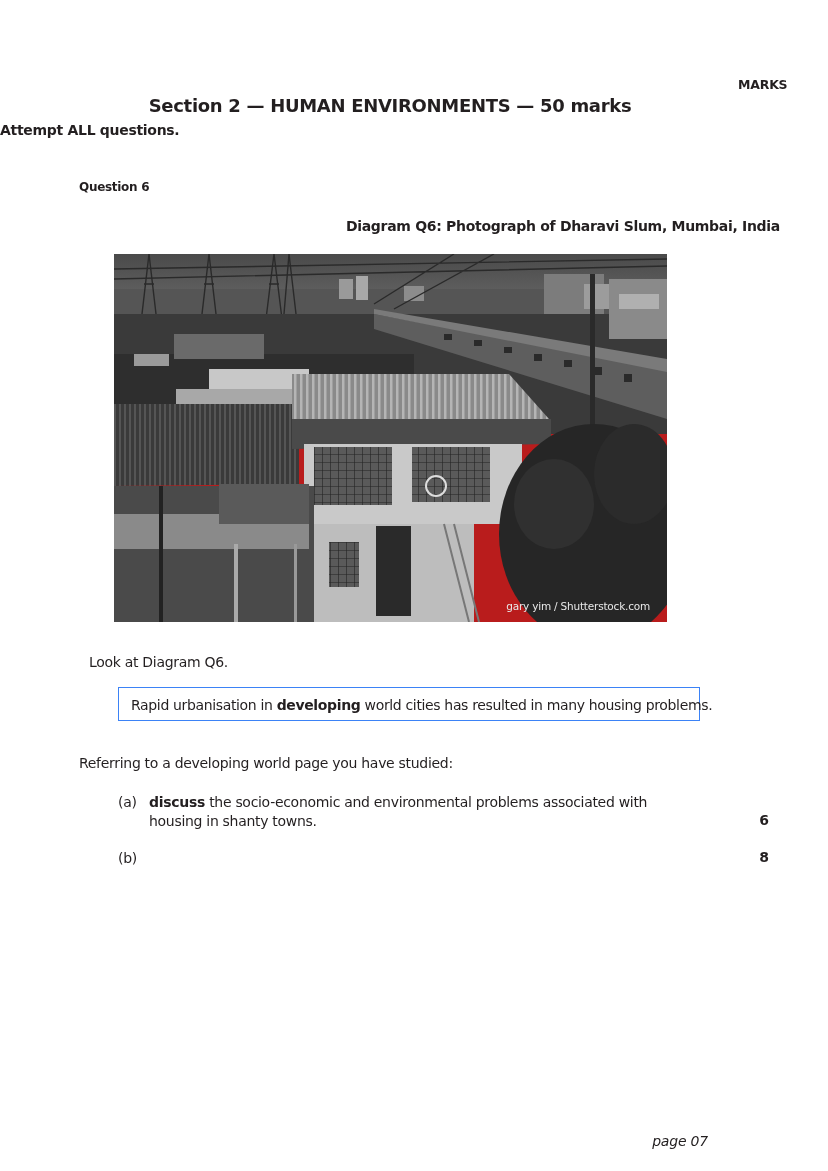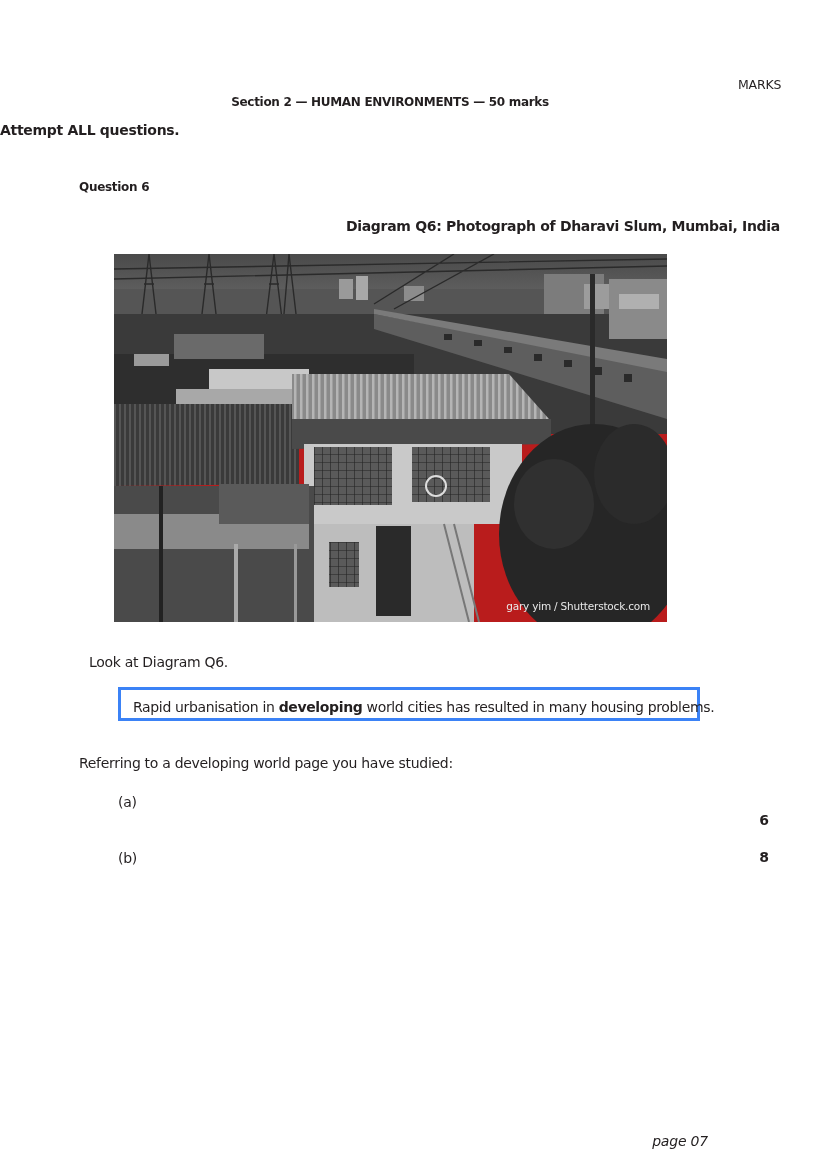--- a/index.html
+++ b/index.html
@@ -12,27 +12,27 @@
     height: 1171px;
     position: relative;
     overflow: hidden;
     font-family: "DejaVu Sans", sans-serif;
     color: #231f20;
   }
   .abs { position: absolute; }
 
   .marks-header {
     left: 738px; top: 77px;
-    font-size: 12.5px; font-weight: normal;
+    font-size: 12.5px; font-weight: bold;
     letter-spacing: -0.2px;
   }
   .section-title {
     left: 0; width: 780px; top: 95px;
     text-align: center;
-    font-size: 12px; font-weight: bold;
+    font-size: 18px; font-weight: bold;
     letter-spacing: -0.3px;
   }
   .section-sub {
     left: 0; width: 780px; top: 122px;
     text-align: left;
     font-size: 14px; font-weight: bold;
     letter-spacing: -0.3px;
   }
   .question-title {
     left: 79px; top: 180px;
@@ -64,21 +64,21 @@
 
   .look-text {
     left: 79px; top: 654px;
     font-size: 14px;
     letter-spacing: -0.3px;
     margin-left: 10px;
   }
   .statement-box {
     left: 118px; top: 687px;
     width: 582px; height: 34px;
-    border: 3px solid #3b82f6;
+    border: 1px solid #3b82f6;
     box-sizing: border-box;
     font-size: 14px;
     letter-spacing: -0.35px;
     line-height: 34px;
     padding-left: 12px;
     white-space: nowrap;
   }
   .statement-box b { font-weight: bold; }
 
   .referring-text {
@@ -221,20 +221,21 @@
 </div>
 
 <div class="abs look-text">Look at Diagram Q6.</div>
 
 <div class="abs statement-box"><span>Rapid urbanisation in </span><b>developing</b><span> world cities has resulted in many housing problems.</span></div>
 
 <div class="abs referring-text">Referring to a developing world page you have studied:</div>
 
 <div class="abs part part-a">
   <span class="label">(a)</span>
+  <div class="body"><b>discuss</b><span> the socio-economic and environmental problems associated with housing in shanty towns.</span></div>
 </div>
 <div class="abs mark-value mark-a">6</div>
 
 <div class="abs part part-b">
   <span class="label">(b)</span>
 </div>
 <div class="abs mark-value mark-b">8</div>
 
 <div class="abs page-number">page 07</div>
 

